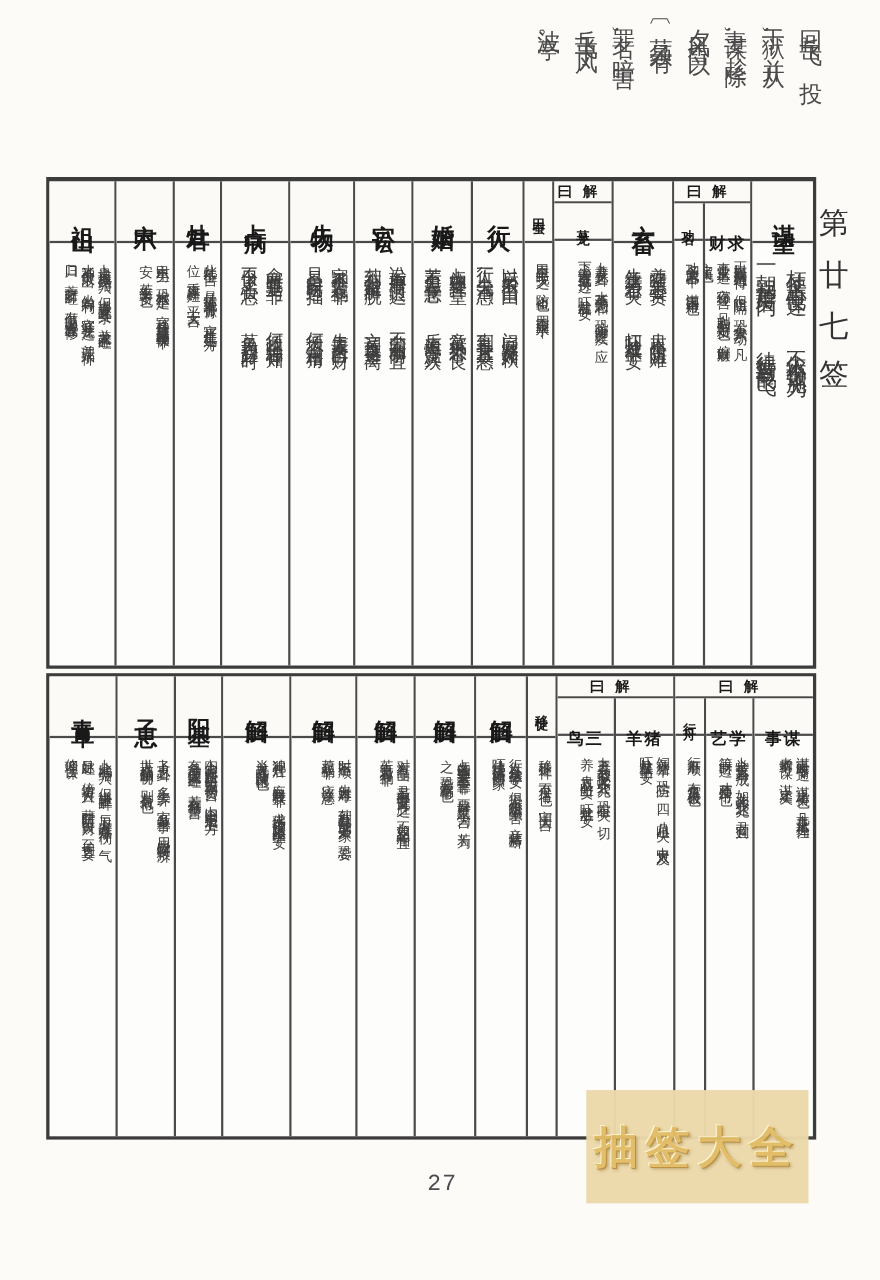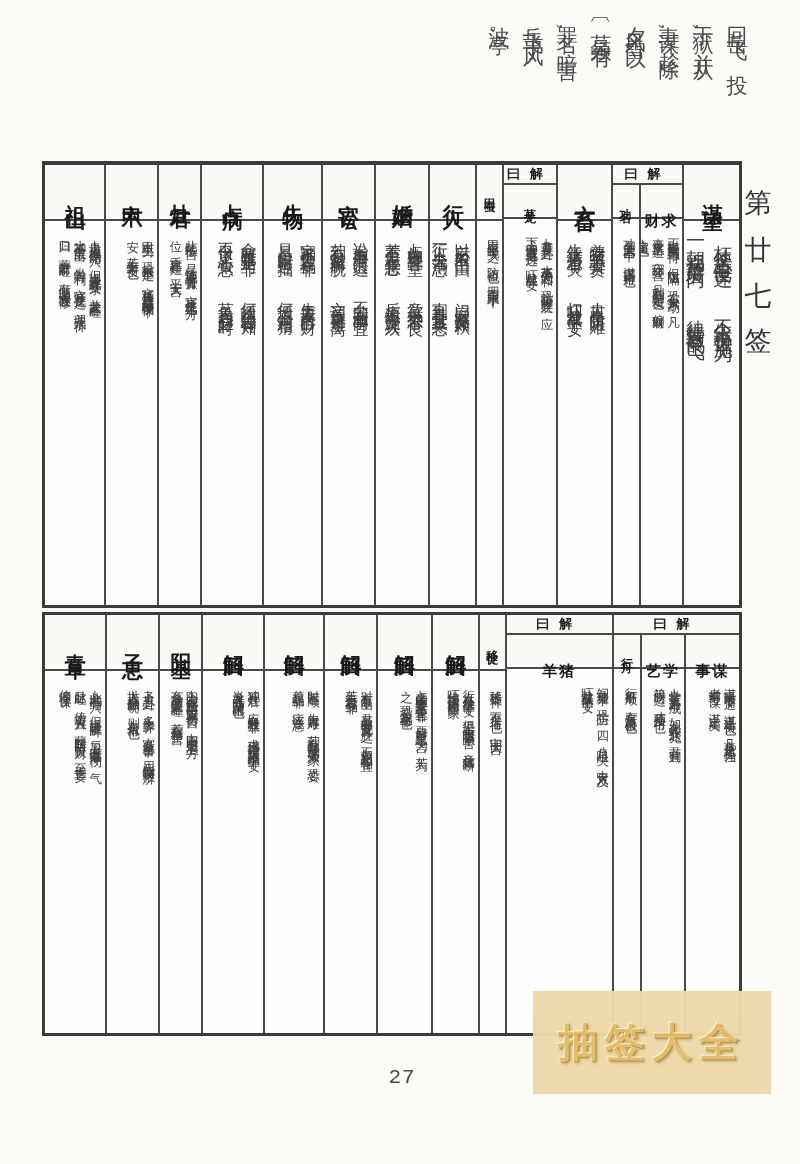--- a/index.html
+++ b/index.html
@@ -64,21 +64,21 @@
   .b-m{font-size:16px;letter-spacing:3px;line-height:1.42;}
   .b-s{font-size:12.5px;letter-spacing:2px;line-height:1.22;}
   
   .page-num{
     position:absolute;top:1066px;left:342px;width:120px;text-align:center;
     font-size:21px;color:#4c4c50;letter-spacing:1px;
     font-family:Liberation Mono, monospace;
   }
   
   .watermark{
-    position:absolute;left:533px;top:991px;width:238px;height:103px;
+    position:absolute;left:533px;top:991px;width:202px;height:103px;
     background:#ecd9ab;opacity:.97;
     display:flex;align-items:center;justify-content:center;z-index:5;
   }
   .watermark .wm{
     font-size:40px;font-weight:bold;letter-spacing:7px;color:#e2bc66;
     text-shadow:-1px -1px 0 #fdf3cf,1px 1px 0 #b98e3e,2px 2px 3px rgba(125,88,22,.45);
     font-family:"Liberation Serif",serif;white-space:nowrap;
   }
 </style>
 </head>
@@ -248,20 +248,27 @@
     <div class="grp" style="flex:109 0 0">
       <div class="bar">曰解</div>
       <div class="subrow">
         <div class="col" style="flex:55 0 0">
           <div class="hdr">
               <span class="h-rtl">羊猪</span>
             </div>
           <div class="body b-s">饲养猪羊　恐防三　四　八月阻失　中大只及
 吓灶君保佑平安</div>
         </div>
+        <div class="col" style="flex:54 0 0">
+          <div class="hdr">
+              <span class="h-rtl">鸟三</span>
+            </div>
+          <div class="body b-s">卜养三鸟之卦似龙入蛇之穴兆　恐有阻失　切
+养　大只及时出卖　吓灶君平安</div>
+        </div>
       </div>
     </div>
 
     <div class="col" style="flex:26 0 0">
       <div class="hdr">
           <span class="v sm">移徙</span>
         </div>
       <div class="body b-s">移徙不祥　不可居住也　守旧大吉</div>
     </div>
 

